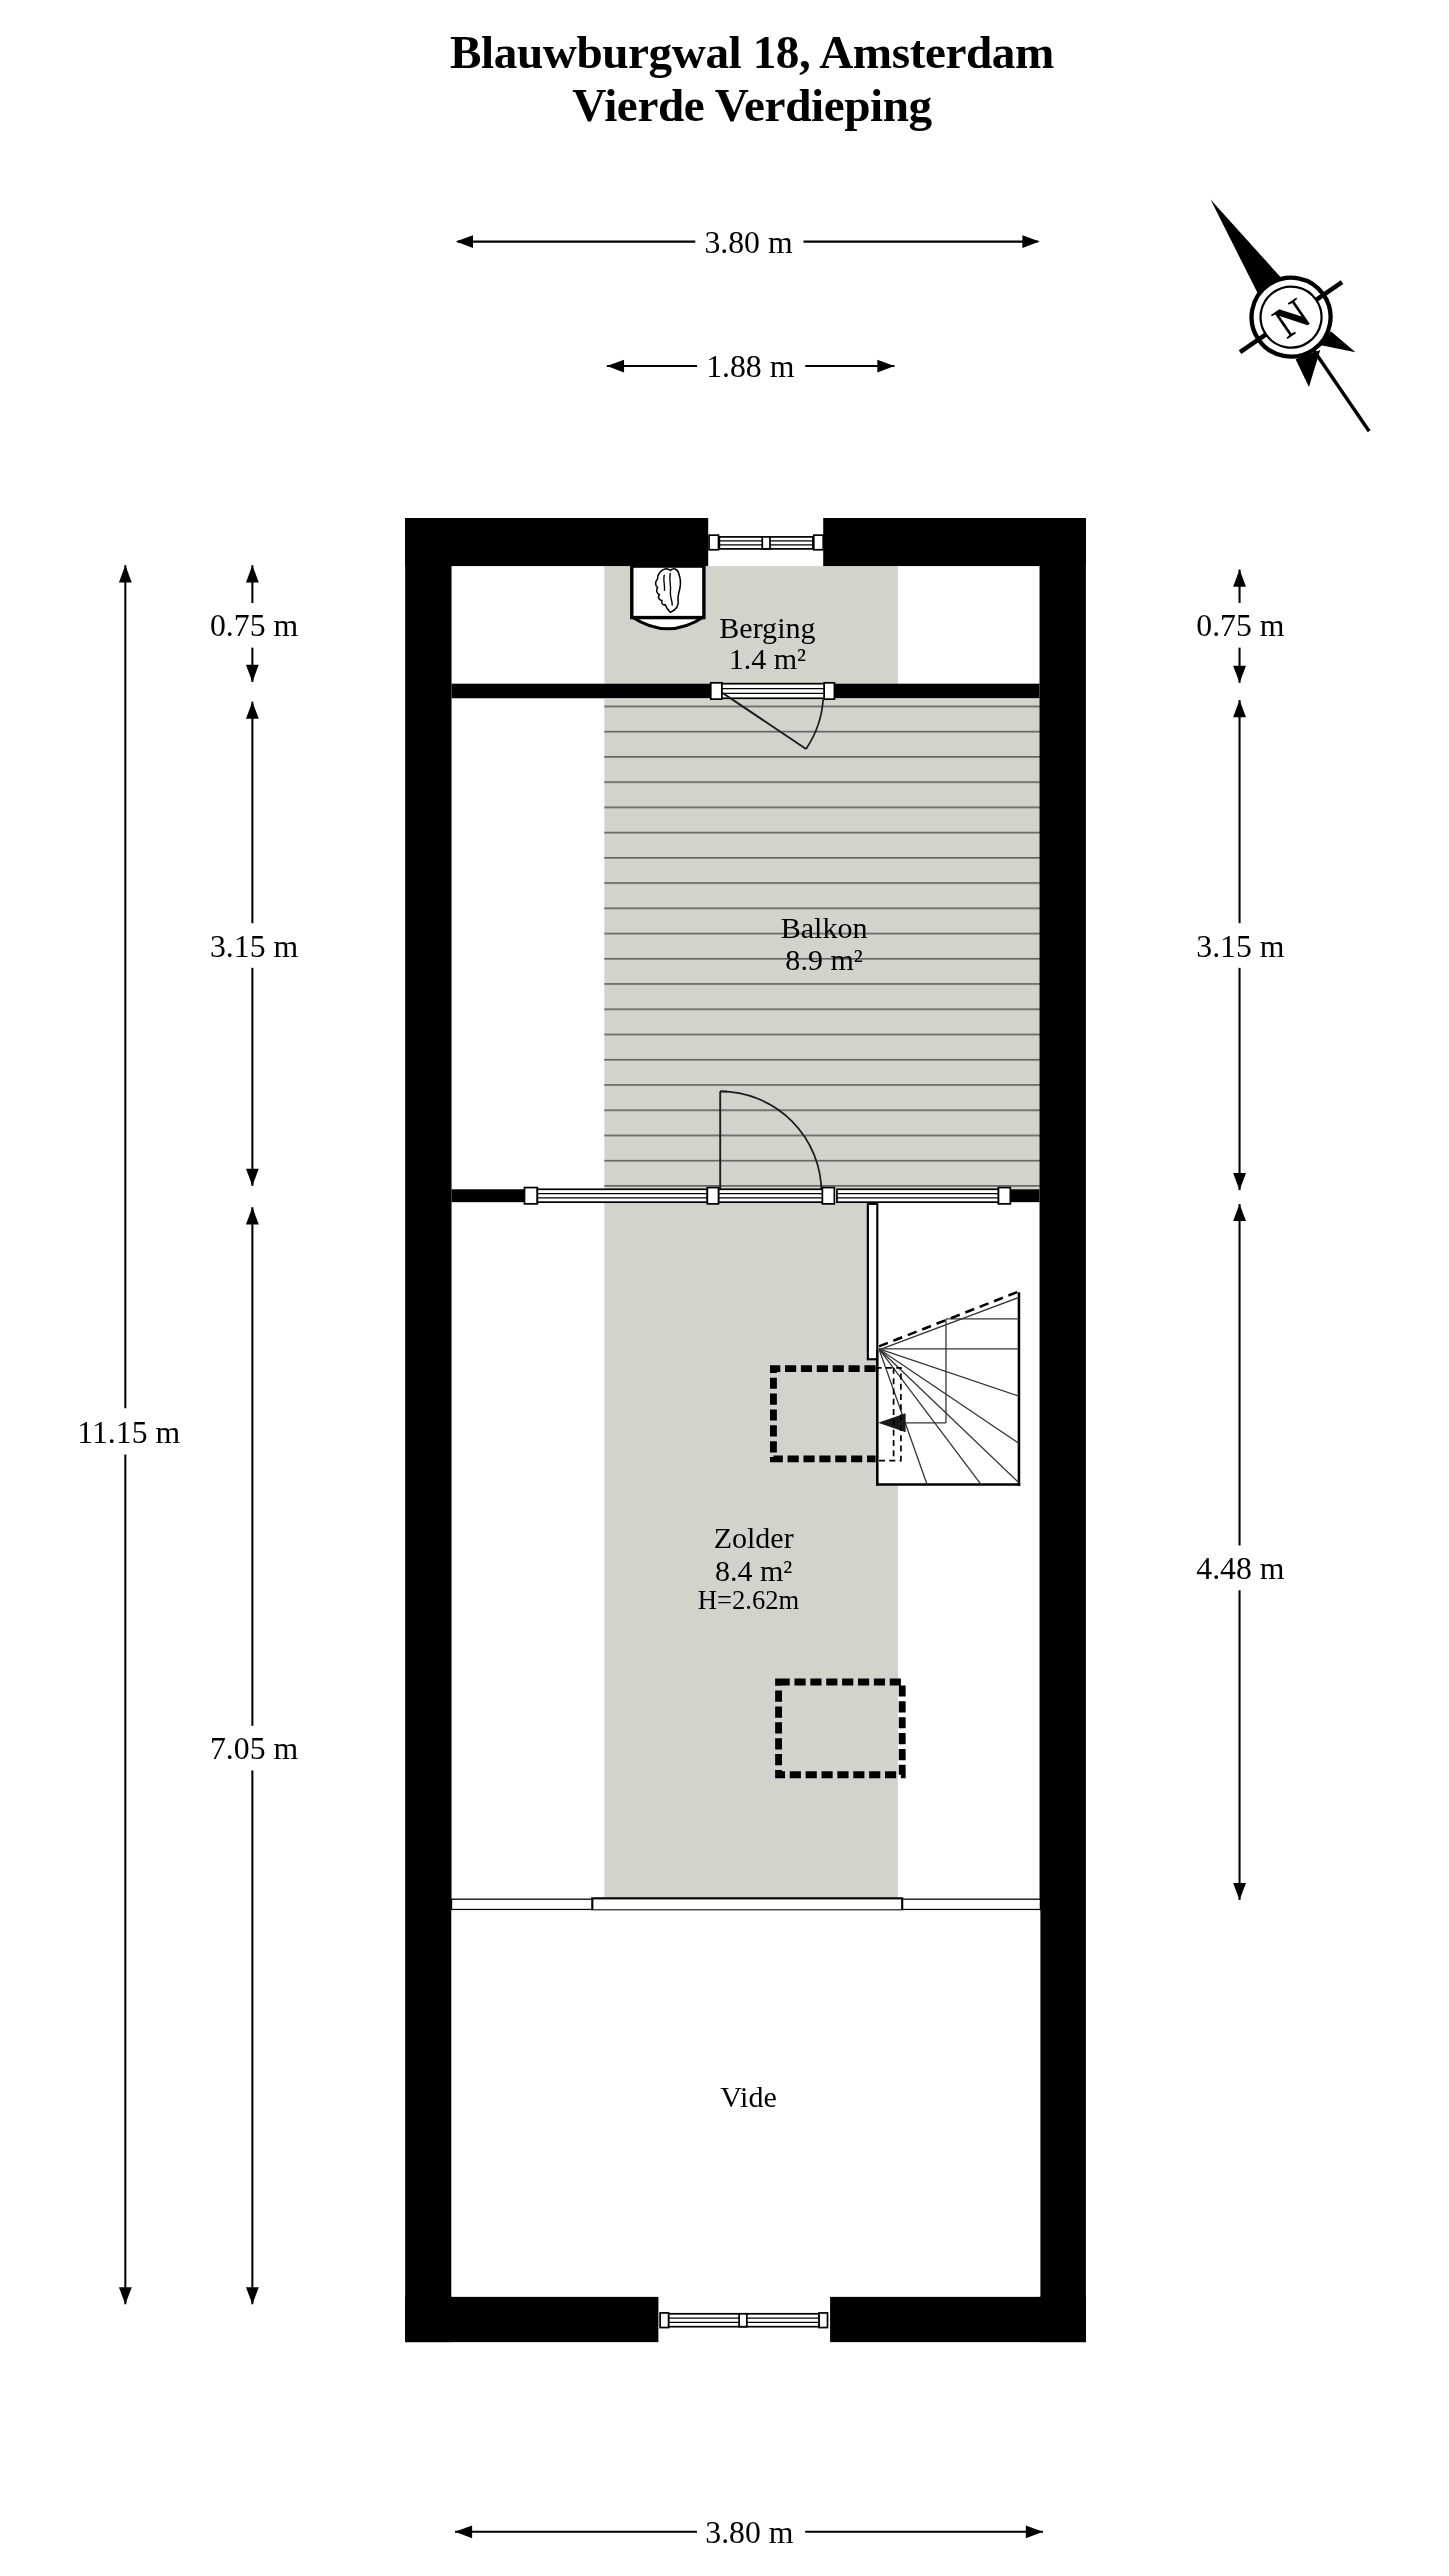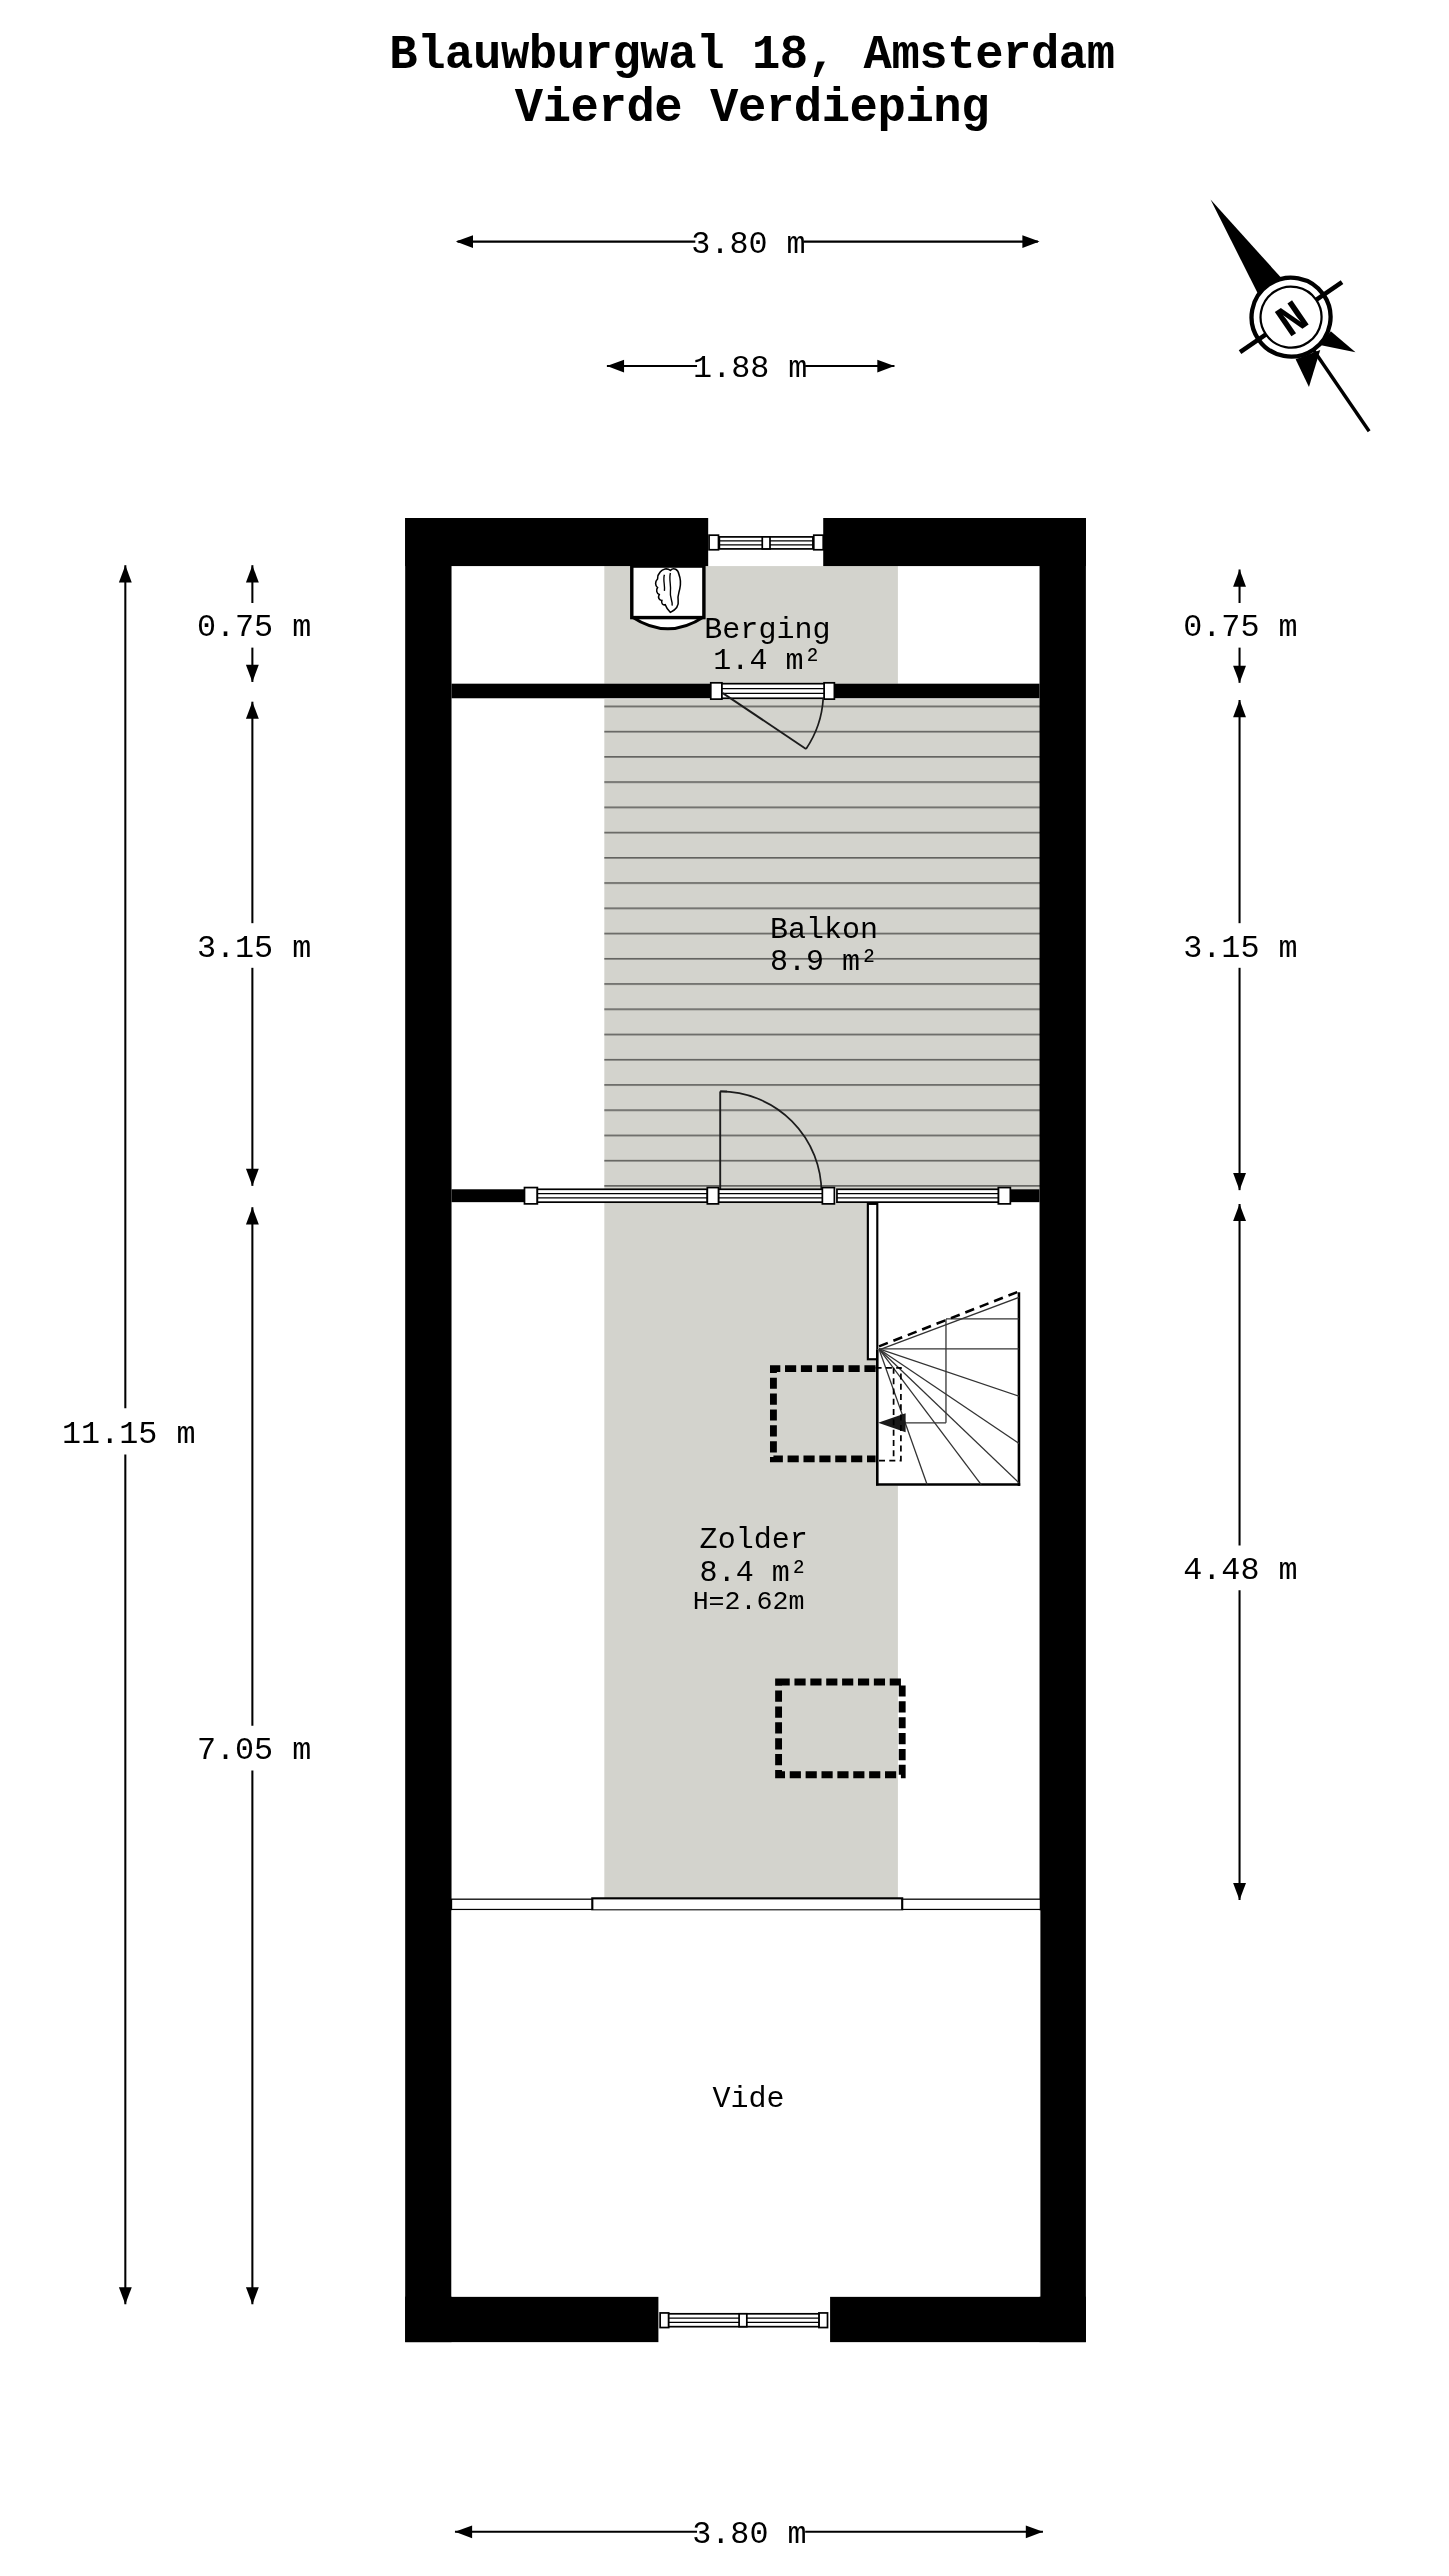--- a/index.html
+++ b/index.html
@@ -1,16 +1,16 @@
 <!DOCTYPE html>
 <html style="font-size:13.7px"><head>
 <meta charset="utf-8">
 <style>
   html,body{margin:0;padding:0;background:#ffffff;}
-  #page{position:relative;width:1449px;height:2576px;background:#ffffff;font-family:Liberation Mono, monospace;overflow:hidden;}
+  #page{position:relative;width:1449px;height:2576px;background:#ffffff;font-family:Liberation Serif, serif;overflow:hidden;}
   svg{position:absolute;left:0;top:0;}
 </style>
 </head>
 <body>
 <div id="page">
 <svg width="1449" height="2576" viewBox="0 0 1688 3000" xmlns="http://www.w3.org/2000/svg">
 <defs>
   <pattern id="deck" x="0" y="821.5" width="12" height="29.4" patternUnits="userSpaceOnUse">
     <rect x="0" y="0" width="12" height="1.9" fill="#61615e"></rect>
   </pattern>

